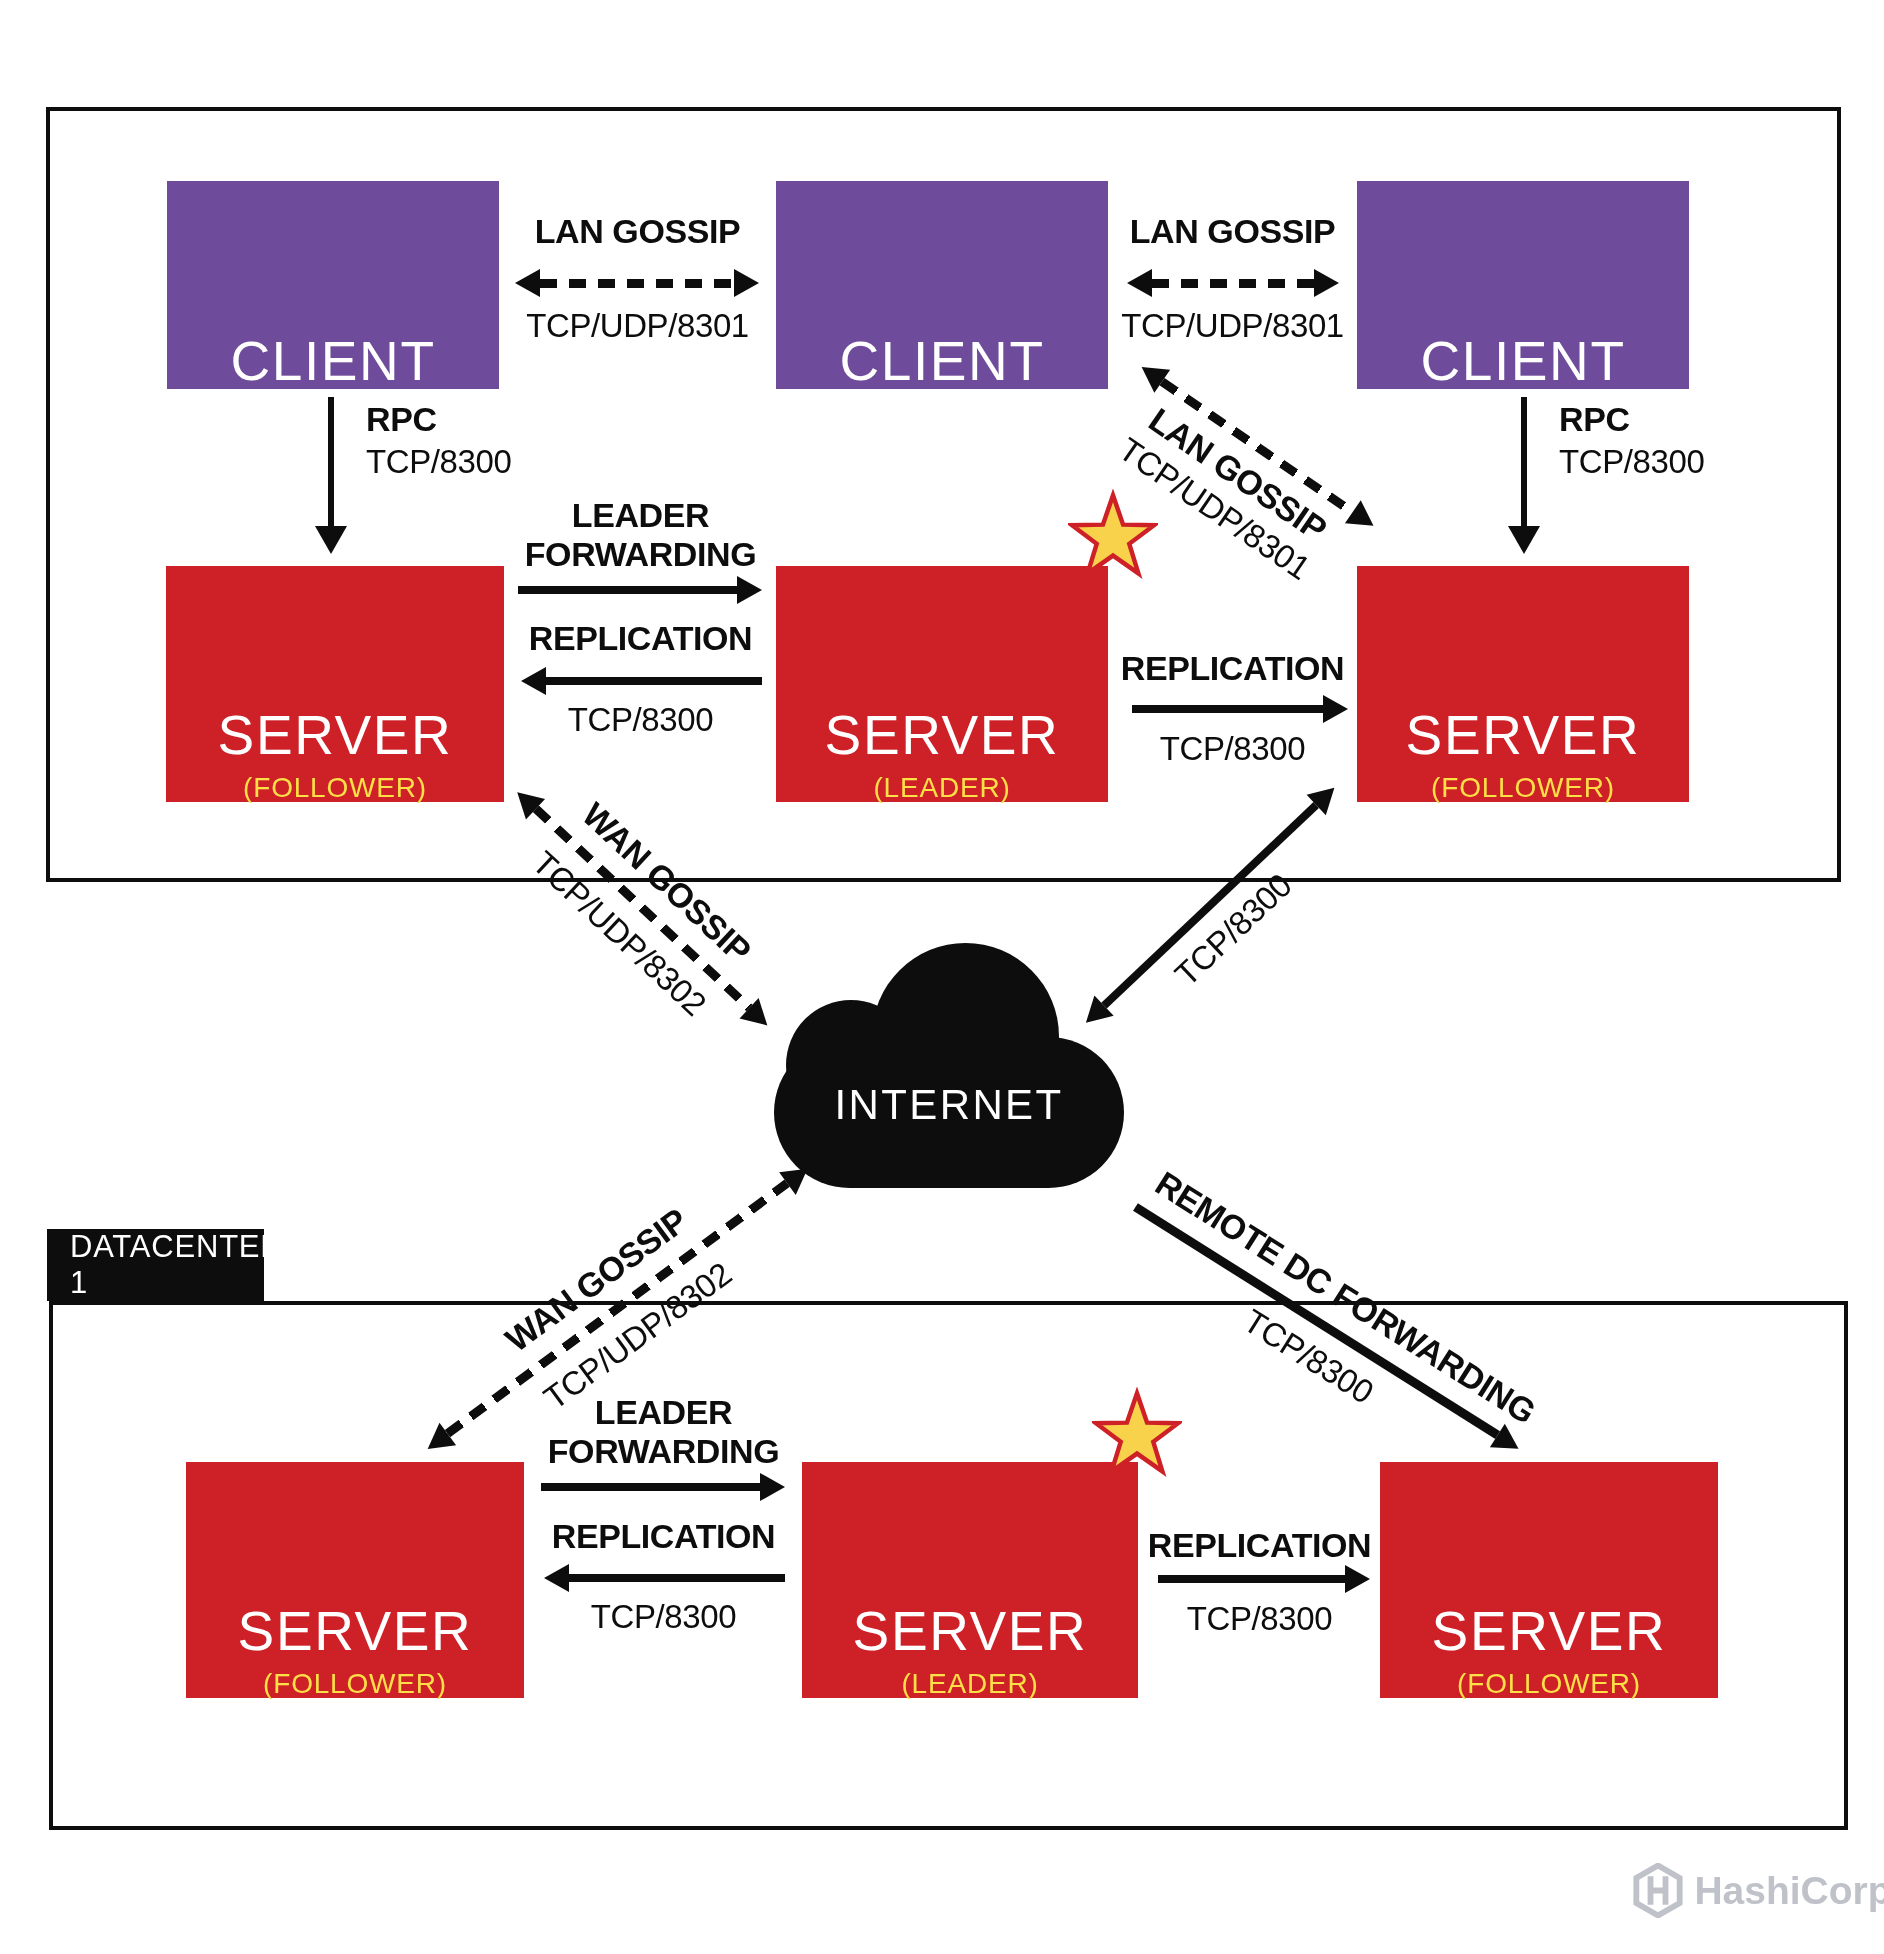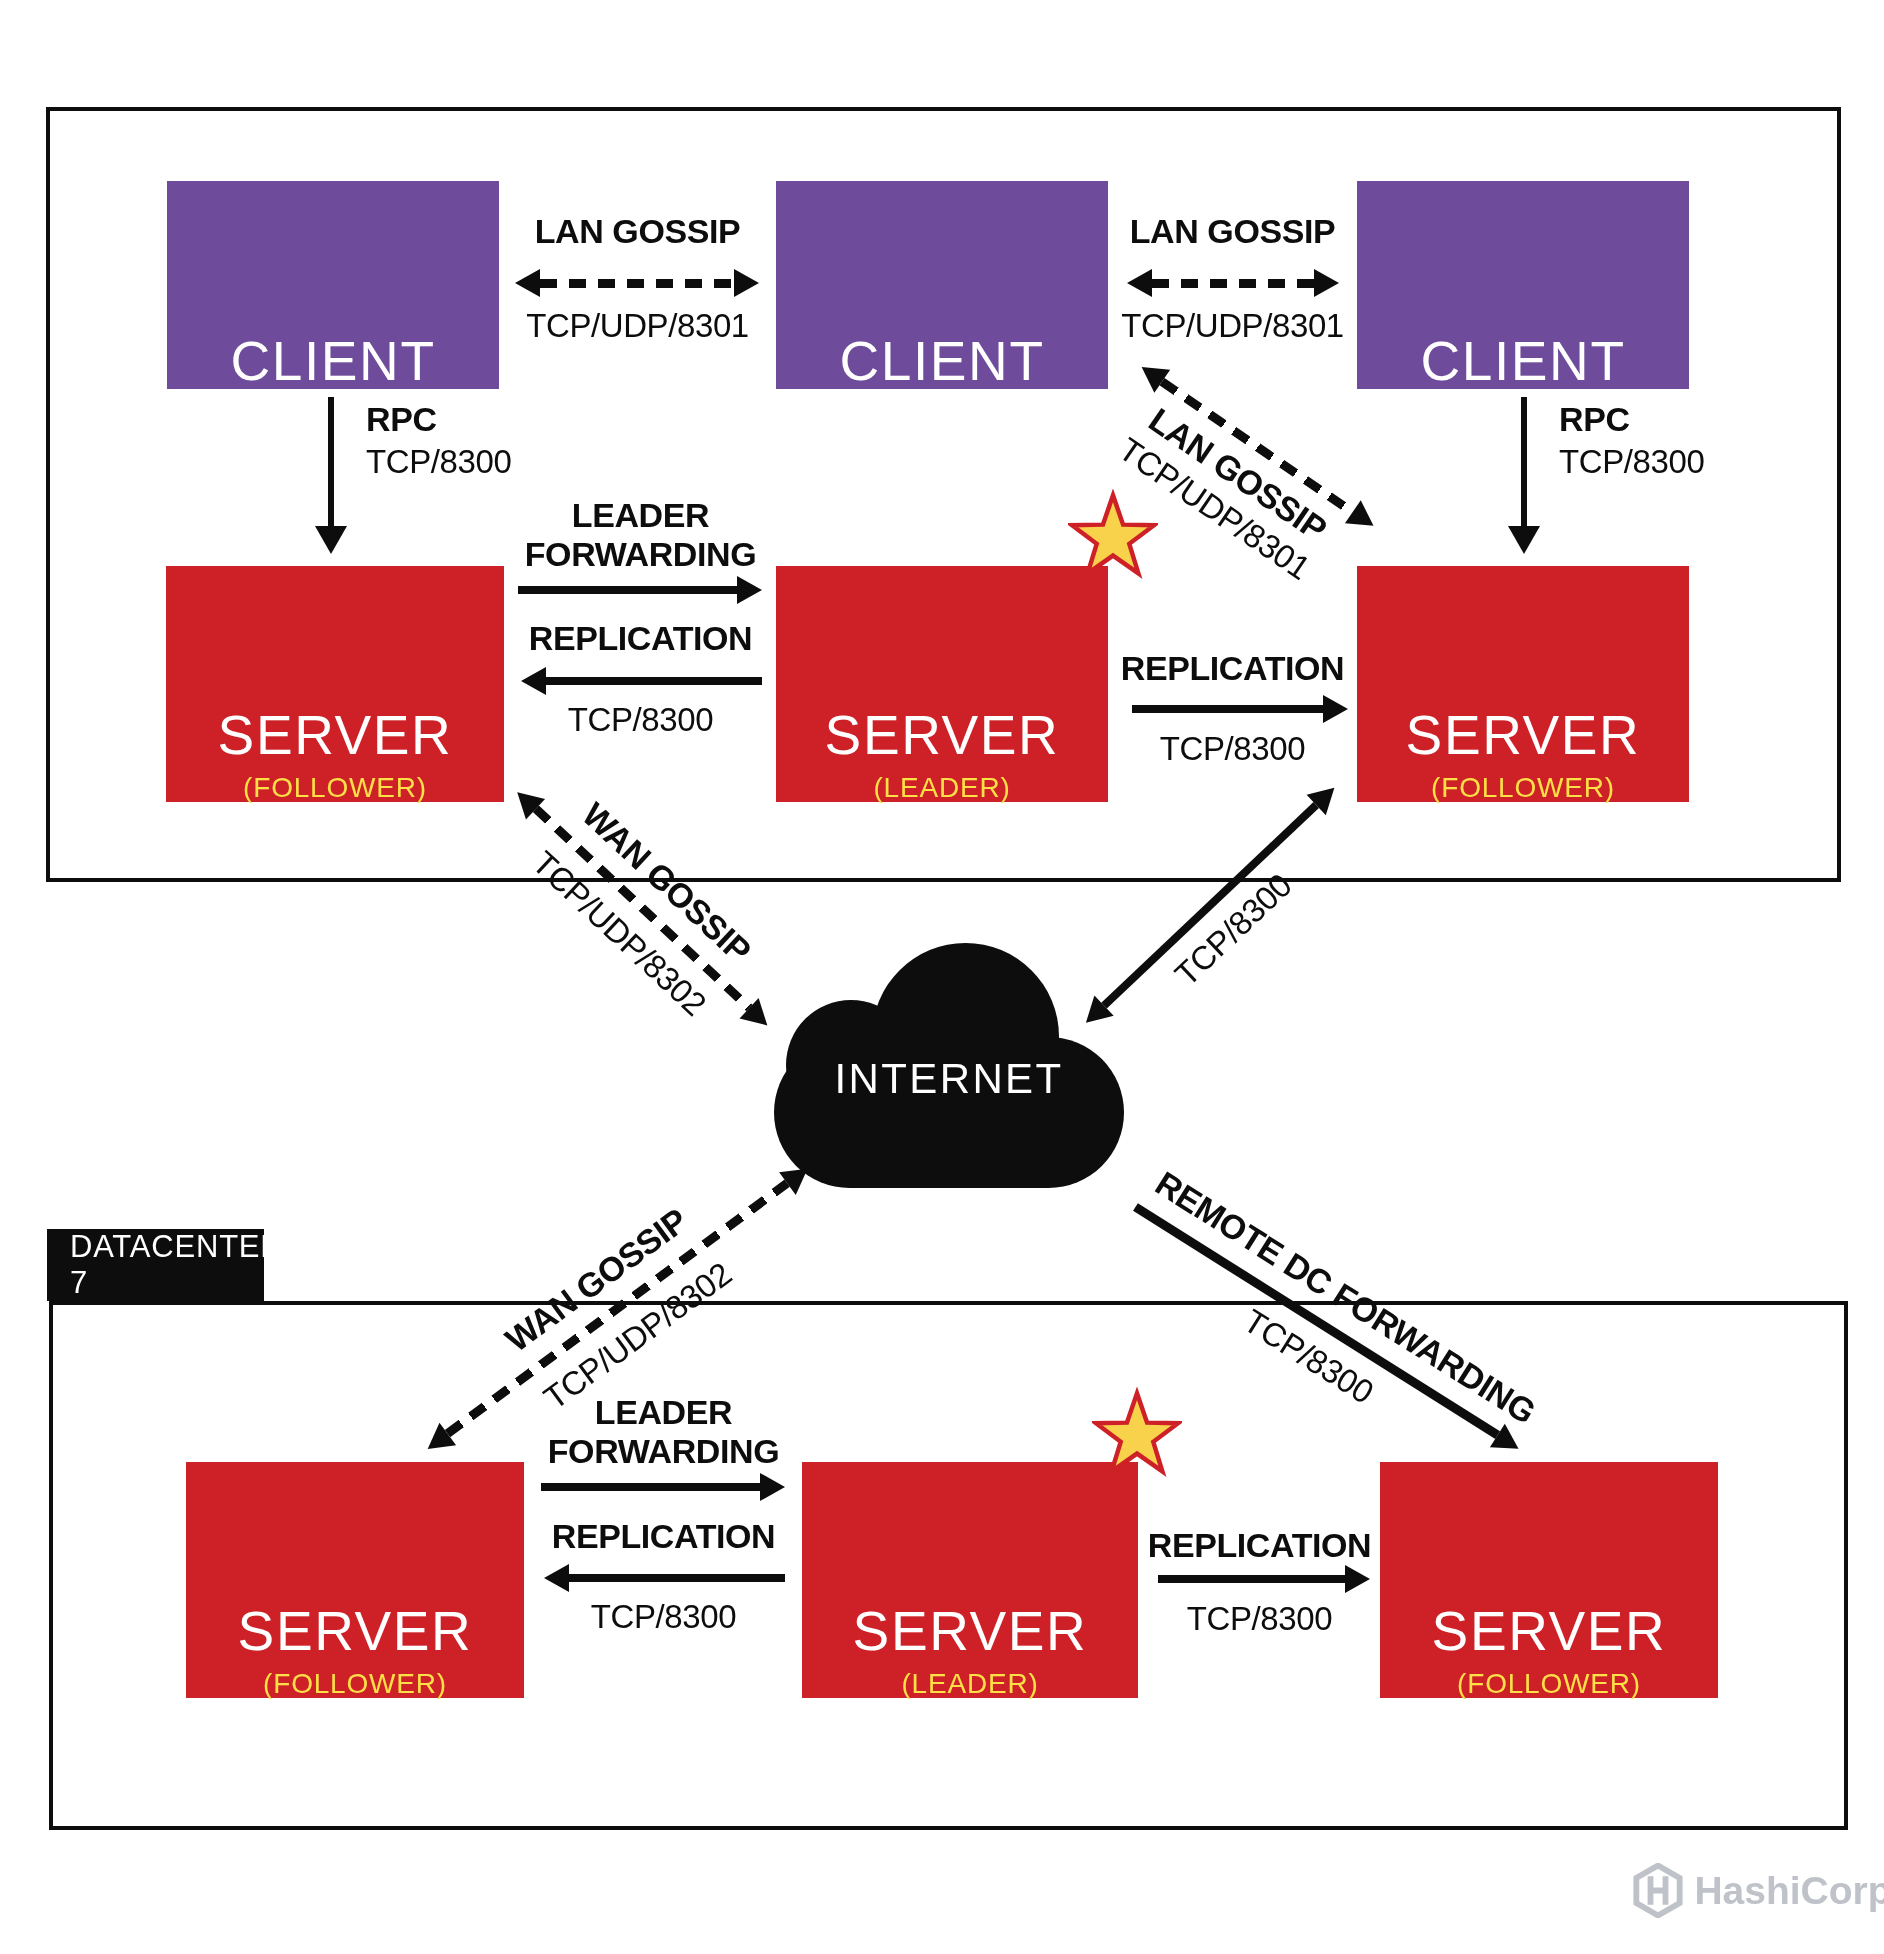--- a/index.html
+++ b/index.html
@@ -168,21 +168,21 @@
         <div class="head-r"></div>
       </div>
       <div class="prt">TCP/8300</div>
     </div>
   </div>
 
   <div class="cloud" style="left:774px;top:943px;width:350px;height:244px;">
     <div class="c" style="left:98px;top:0;width:187px;height:187px;"></div>
     <div class="c" style="left:12.2px;top:57px;width:130px;height:130px;"></div>
     <div class="body" style="left:0;top:94px;width:350px;height:151px;"></div>
-    <div class="txt" style="top:112px;">INTERNET</div>
+    <div class="txt" style="top:138px;">INTERNET</div>
   </div>
 
   <div class="pivot" style="left:617px;top:1308px;">
     <div class="rot" style="--a:-36.4deg;">
       <div class="lbl">WAN GOSSIP</div>
       <div class="row" style="width:472px;">
         <div class="head-l"></div>
         <div class="shaft dash"></div>
         <div class="head-r"></div>
       </div>
@@ -196,21 +196,21 @@
       <div class="row" style="width:453px;">
         <div class="shaft thick"></div>
         <div class="head-r"></div>
       </div>
       <div class="prt">TCP/8300</div>
     </div>
   </div>
 
   <div class="frame" style="left:49px;top:1301px;width:1799px;height:529px;"></div>
   <div class="dc-label" style="left:47px;top:1229px;width:217px;height:72px;">
-    <span>DATACENTER 7</span>
+    <span>DATACENTER 1</span>
   </div>
 
   <div class="node red" style="left:186px;top:1462px;width:338px;height:236px;">
     <div class="title">SERVER</div>
     <div class="sub">(FOLLOWER)</div>
   </div>
   <div class="node red" style="left:802px;top:1462px;width:336px;height:236px;">
     <div class="title">SERVER</div>
     <div class="sub">(LEADER)</div>
   </div>

